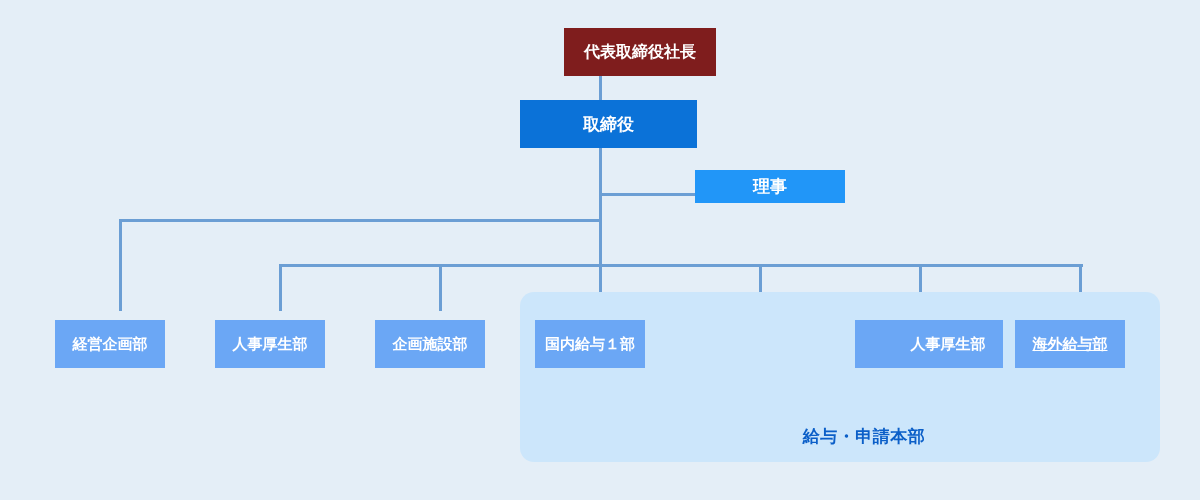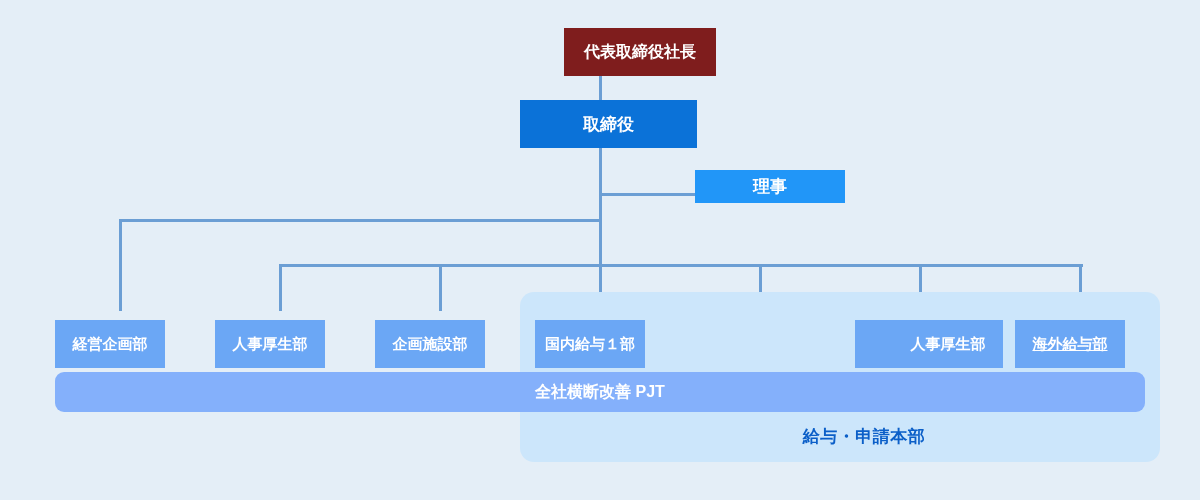--- a/index.html
+++ b/index.html
@@ -161,17 +161,14 @@
   <div class="node dept" style="left:535px;">
     <span>国内給与１部</span>
   </div>
   <div class="node dept" style="left:855px;padding-left:38px;">
     <span>人事厚生部</span>
   </div>
   <div class="node dept" style="left:1015px;text-decoration:underline;">
     <span>海外給与部</span>
   </div>
 
-  <div class="pjt-bar">
-    <span>全社横断改善 PJT</span>
-  </div>
 
 </div>
 
 </body></html>

